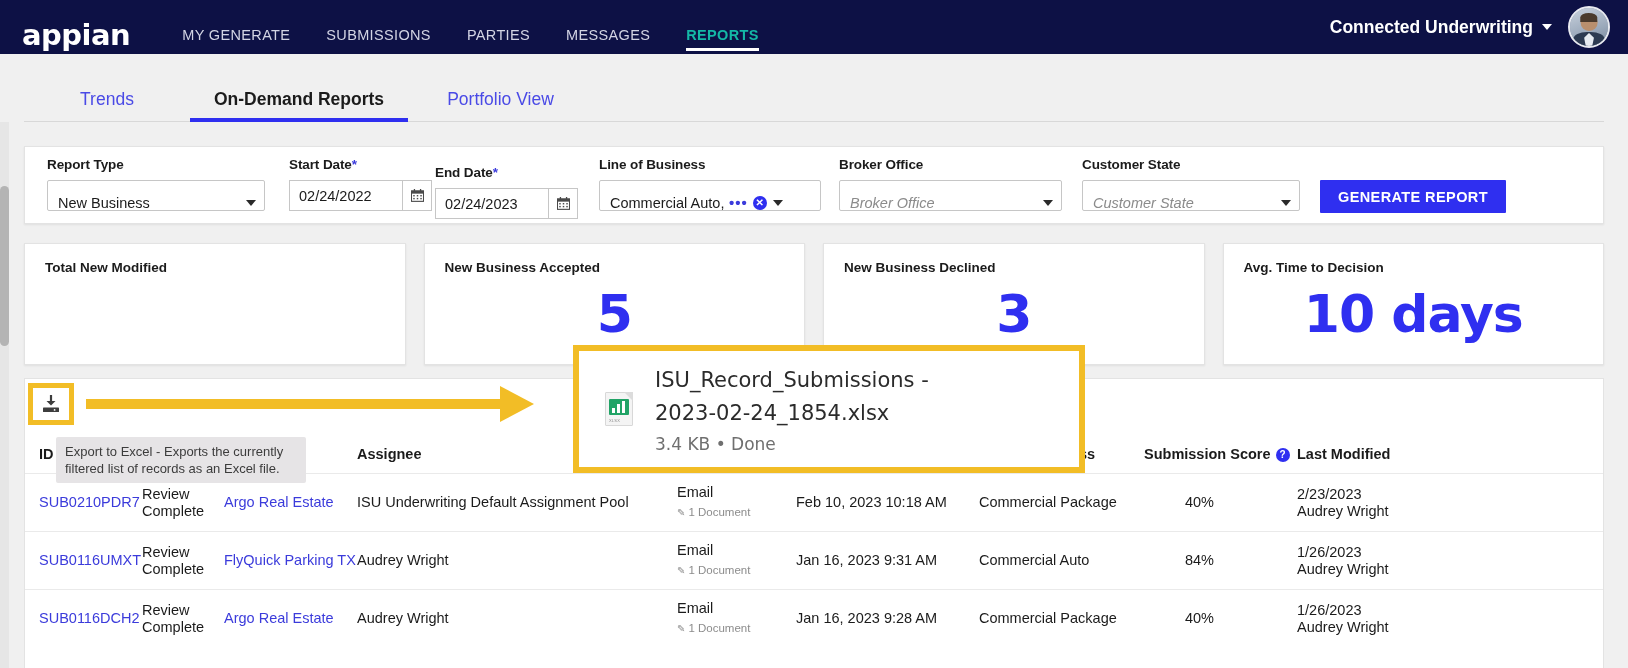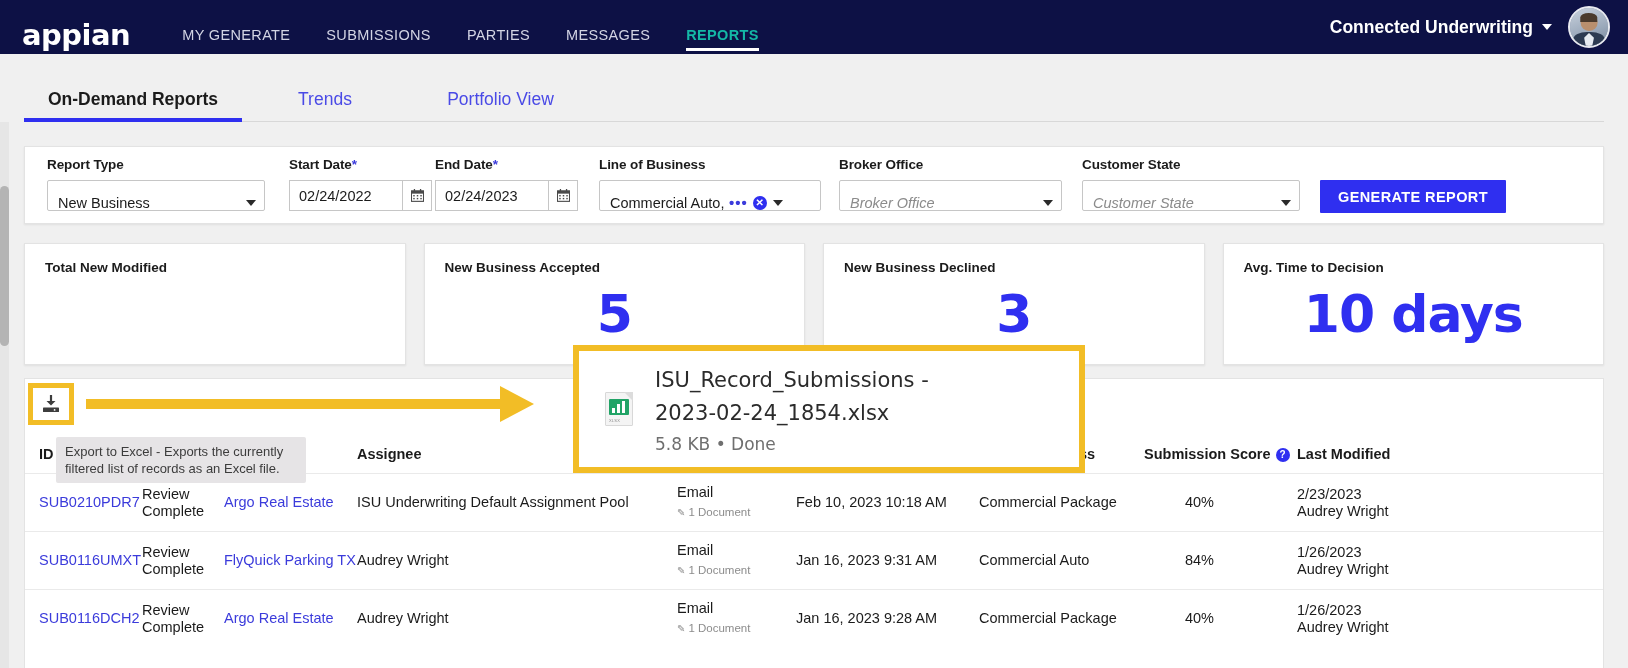--- a/index.html
+++ b/index.html
@@ -271,22 +271,22 @@
       <div class="ph-shirt"></div>
       <div class="ph-head"></div>
       <div class="ph-hair"></div>
     </div>
   </div>
 </div>
 
 <div class="tabsbar">
   <div class="tabs-rule"></div>
   <div class="tabs">
+    <div class="tab t2">Trends</div>
     <div class="tab t1 active">On-Demand Reports</div>
-    <div class="tab t2">Trends</div>
     <div class="tab t3">Portfolio View</div>
   </div>
 </div>
 
 <div class="lscroll-track"></div>
 <div class="lscroll"></div>
 
 <div class="card filterbar">
 
   <div class="field" style="width:242px;">
@@ -313,21 +313,21 @@
           <rect x="6.2" y="6.5" width="1.6" height="1.5" fill="#4a4a4a"></rect>
           <rect x="10" y="6.5" width="1.6" height="1.5" fill="#4a4a4a"></rect>
           <rect x="2.4" y="9.6" width="1.6" height="1.5" fill="#4a4a4a"></rect>
           <rect x="6.2" y="9.6" width="1.6" height="1.5" fill="#4a4a4a"></rect>
           <rect x="10" y="9.6" width="1.6" height="1.5" fill="#4a4a4a"></rect>
         </svg>
       </div>
     </div>
   </div>
 
-  <div class="field" style="width:164px;">
+  <div class="field" style="width:164px;margin-top:8px;">
     <div class="flabel">
       <span>End Date</span><span class="req">*</span>
     </div>
     <div class="datefield">
       <div class="dateinput">02/24/2023</div>
       <div class="datebtn">
         <svg width="13" height="13" viewBox="0 0 14 14" aria-hidden="true">
           <rect x="0.5" y="2" width="13" height="11.3" fill="none" stroke="#4a4a4a" stroke-width="1.2"></rect>
           <rect x="0.5" y="2" width="13" height="3" fill="#4a4a4a"></rect>
           <rect x="3" y="0" width="1.4" height="3" fill="#4a4a4a"></rect>
@@ -482,15 +482,15 @@
     <div class="fold"></div>
     <div class="chart">
       <div class="bar b1"></div>
       <div class="bar b2"></div>
       <div class="bar b3"></div>
     </div>
     <div class="lbl">XLSX</div>
   </div>
   <div>
     <div class="dl-name" style="max-width:310px;">ISU_Record_Submissions - 2023-02-24_1854.xlsx</div>
-    <div class="dl-meta">5.8 KB • Done</div>
+    <div class="dl-meta">3.4 KB • Done</div>
   </div>
 </div>
 
 </body></html>

